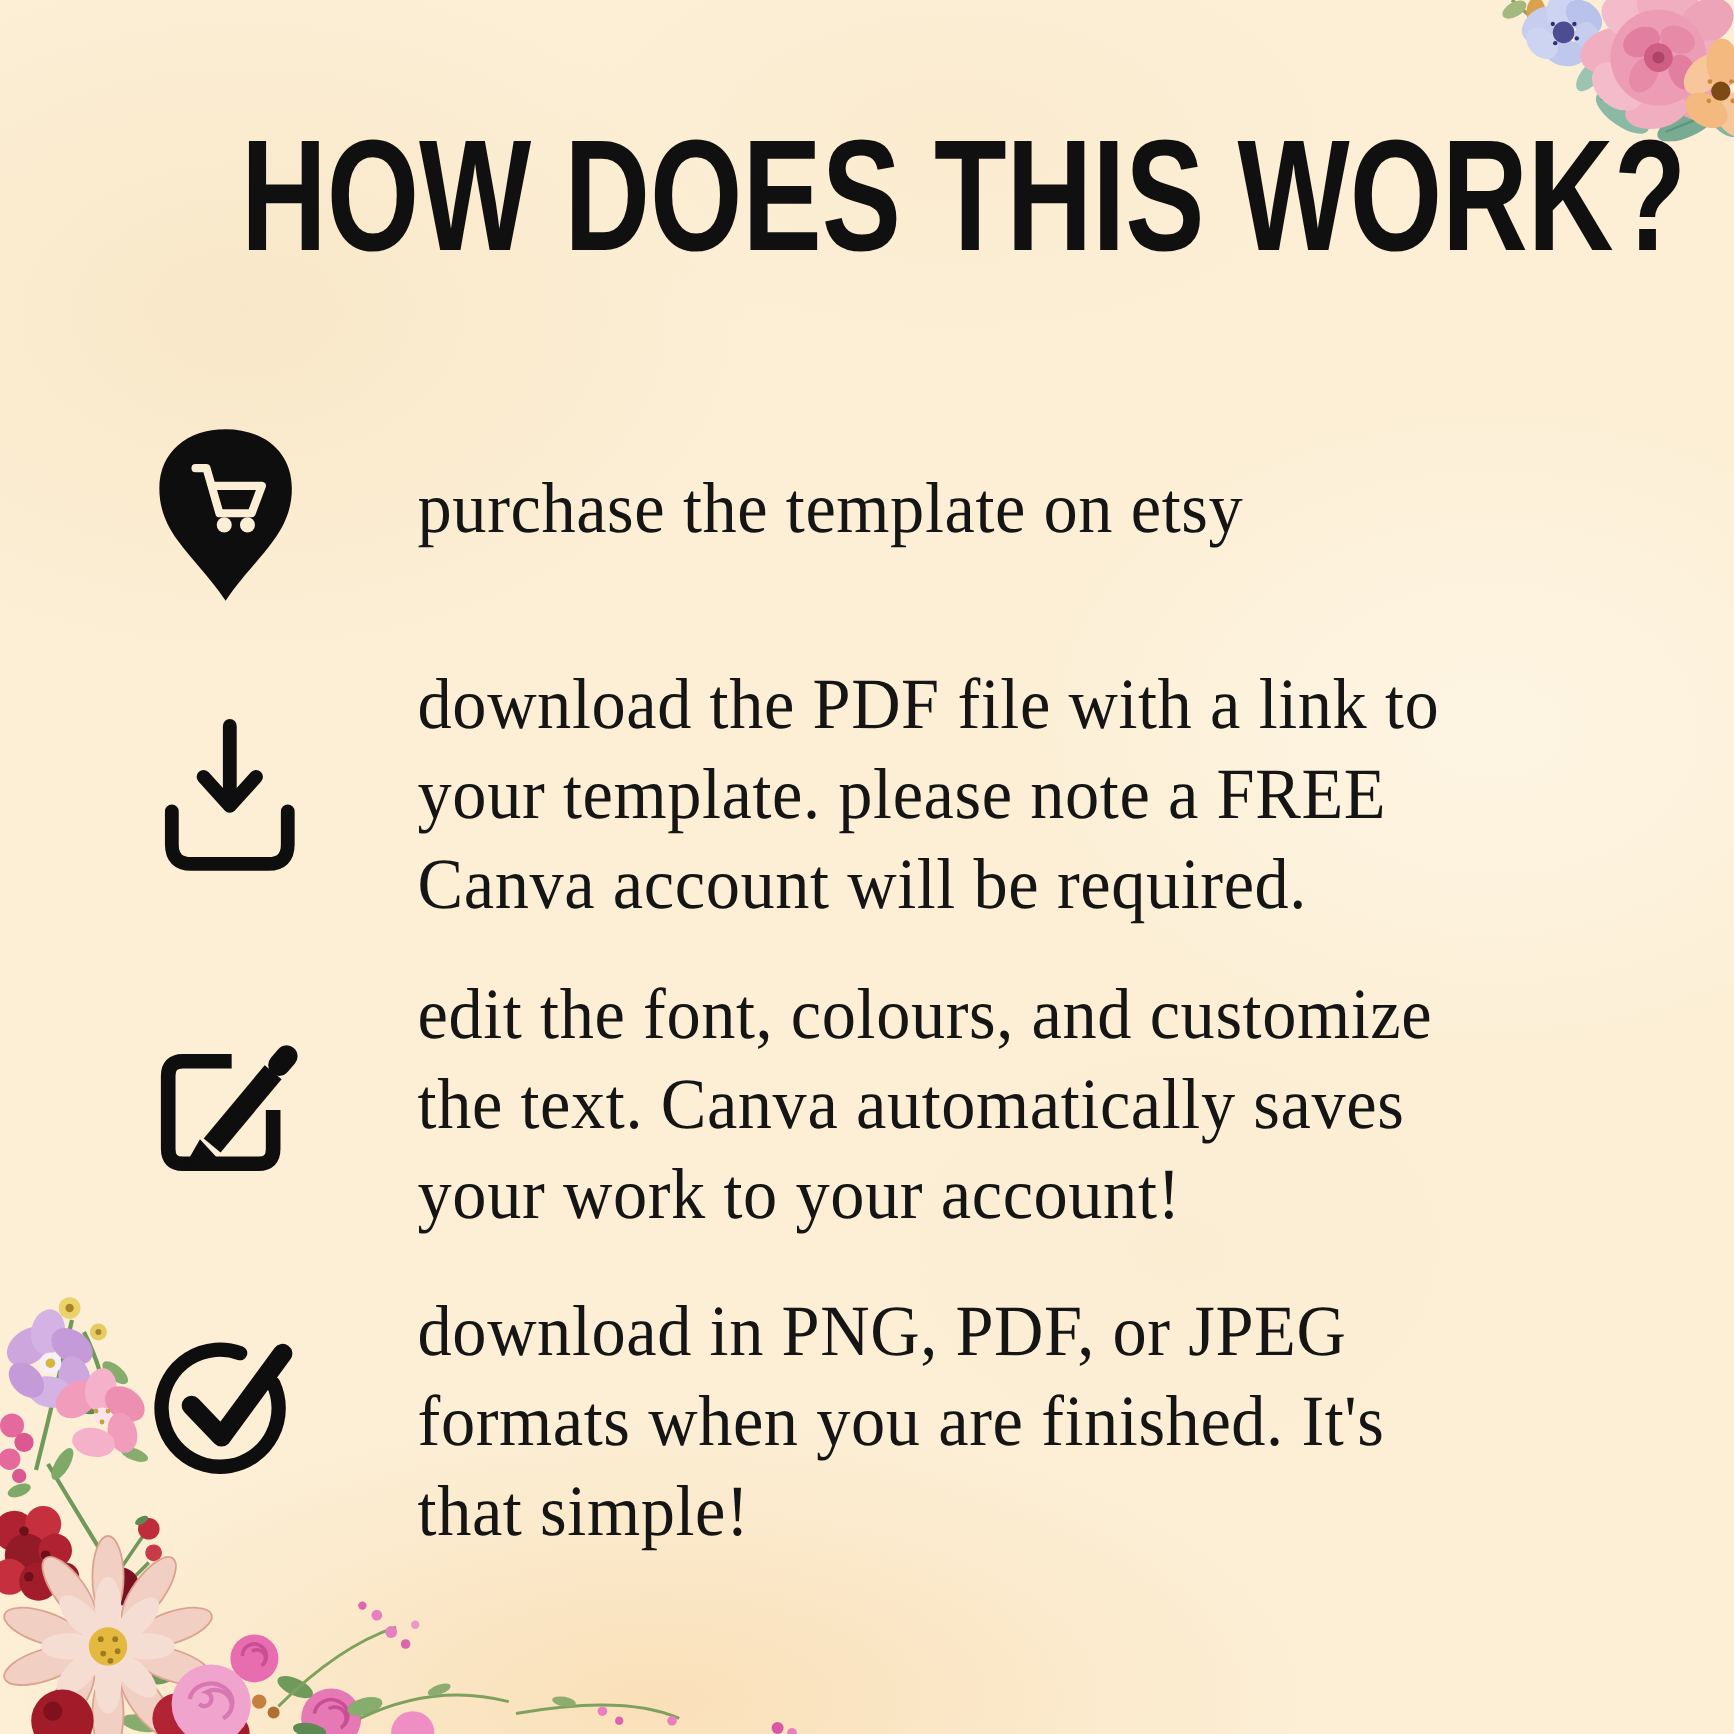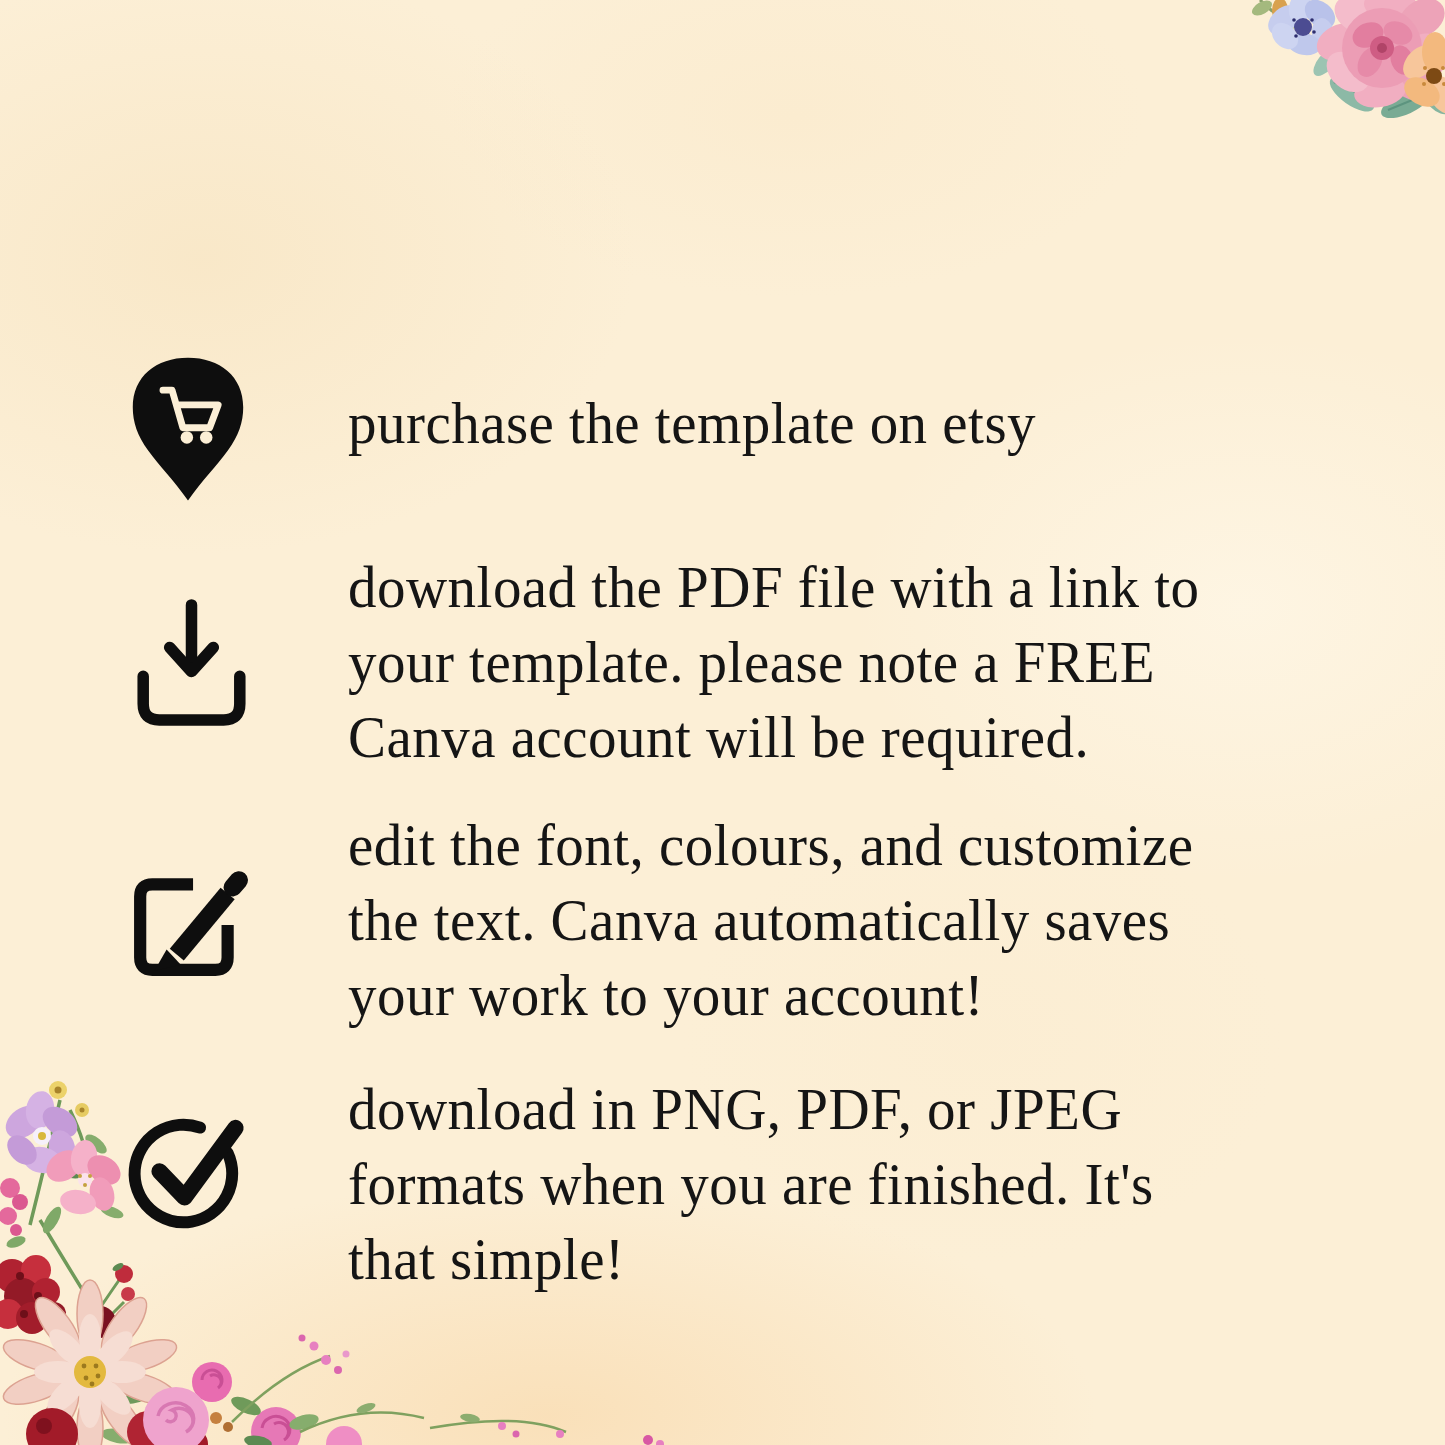--- a/index.html
+++ b/index.html
@@ -36,20 +36,21 @@
 
   .flowers { position:absolute; }
   #flowers-top-right { top:0; right:0; }
   #flowers-bottom-left { bottom:0; left:0; }
 </style>
 </head>
 <body>
 
 <div class="canvas">
 
+  <h1 class="title"><span>HOW DOES THIS WORK?</span></h1>
 
   <svg class="step-icon" style="left:131px; top:356px;" width="114" height="148" viewBox="0 0 100 130">
     <path d="M50 127 C37 108 25 97 15 83 C5.5 70 1.5 58 1.5 45 C1.5 18 22 1.5 50 1.5 C78 1.5 98.5 18 98.5 45 C98.5 58 94.5 70 85 83 C75 97 63 108 50 127 Z" fill="#0e0e0e"></path>
     <path d="M28 30 H36 L45.5 63 H69 L76.5 43 H40" fill="none" stroke="#fcefd6" stroke-width="6" stroke-linecap="round" stroke-linejoin="round"></path>
     <circle cx="49" cy="71.5" r="5.5" fill="#fcefd6"></circle>
     <circle cx="66" cy="71.5" r="5.5" fill="#fcefd6"></circle>
   </svg>
 
   <div class="step-text" style="top:386px;">
     <div>purchase the template on etsy</div>

